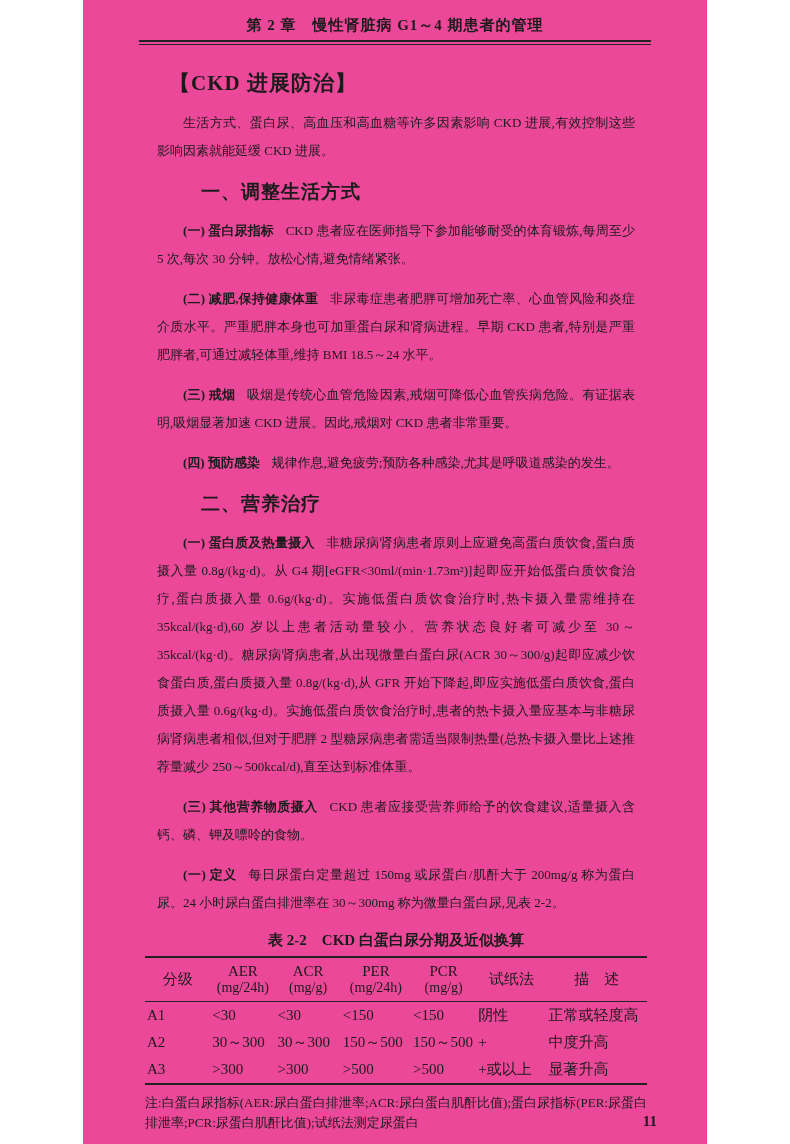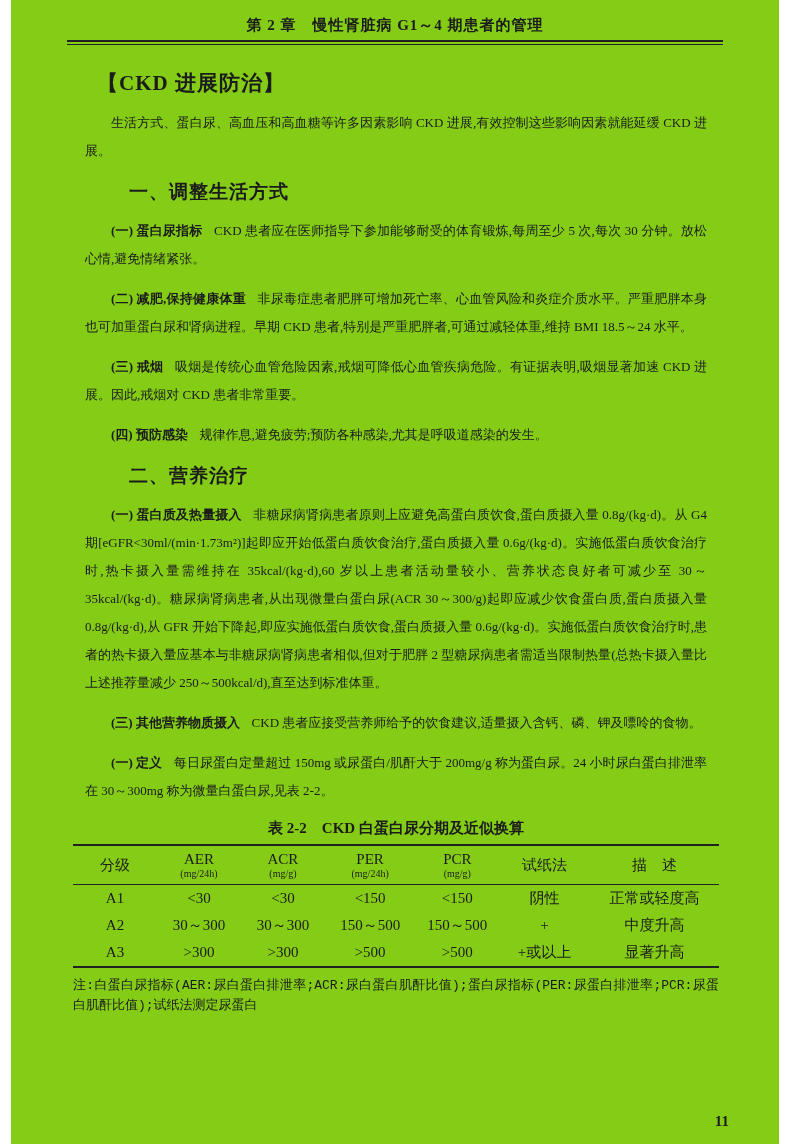--- a/index.html
+++ b/index.html
@@ -1,19 +1,19 @@
 <!DOCTYPE html>
 <html><head>
 <meta charset="utf-8">
 <style>
   * { margin:0; padding:0; box-sizing:border-box; }
   html,body { background:#ffffff; }
   .page {
-    width:768px; height:1144px; margin:0 auto; position:relative; overflow:hidden;
-    background:#84cc16; color:#1b1b1b;
+    width:624px; height:1144px; margin:0 auto; position:relative; overflow:hidden;
+    background:#ec4899; color:#1b1b1b;
     font-family:"Liberation Serif","DejaVu Serif",serif;
   }
   .running-head {
     padding-top:16px; text-align:center;
     font-size:15px; font-weight:bold; letter-spacing:1px;
   }
   .head-rule {
     margin:5px 56px 0 56px; height:5px;
     border-top:2.5px solid #222; border-bottom:1px solid #222;
   }
@@ -27,26 +27,26 @@
   .plabel { font-weight:bold; margin-right:0.9em; }
   .sec-heading { margin:14px 0 6px 56px; font-size:19px; font-weight:bold; letter-spacing:1px; }
   .tbl-caption { margin-top:14px; text-align:center; font-size:15px; font-weight:bold; }
   table.data-table {
     width:100%; margin-top:6px; border-collapse:collapse; table-layout:fixed;
     border-top:2px solid #222; border-bottom:2px solid #222;
     font-size:15px;
   }
   table.data-table thead tr { border-bottom:1px solid #222; }
   table.data-table th { font-weight:normal; padding:5px 2px; vertical-align:middle; }
-  table.data-table td { text-align:center; padding:4px 2px; }
+  table.data-table td { text-align:left; padding:4px 2px; }
   th .h1 { font-size:15px; }
-  th .h2 { font-size:10px; }
+  th .h2 { font-size:14px; }
   .col-grade{width:13%} .col-aer{width:13%} .col-acr{width:13%} .col-per{width:14%}
   .col-pcr{width:13%} .col-strip{width:14%} .col-desc{width:20%}
-  .tbl-note { margin-top:8px; font-size:13px; line-height:20px; text-align:justify;font-family:Liberation Mono, monospace; }
+  .tbl-note { margin-top:8px; font-size:13px; line-height:20px; text-align:justify; }
   .page-number {
     position:absolute; right:50px; bottom:14px;
     font-size:15px; font-weight:bold;
   }
 </style>
 </head>
 <body>
 
 <div class="page">
 

